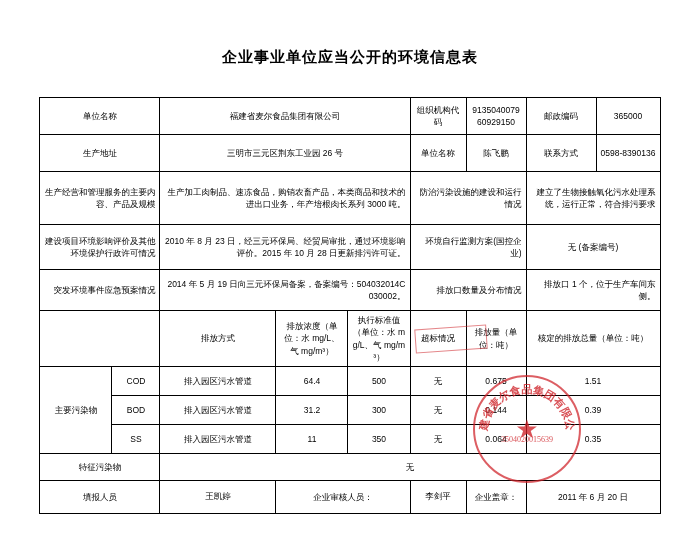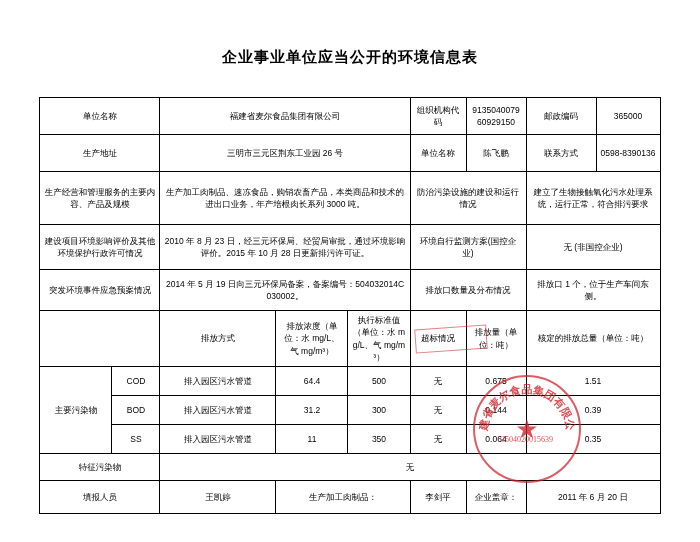--- a/index.html
+++ b/index.html
@@ -37,21 +37,21 @@
   }
   table.main td {
     border: 1px solid #000;
     font-size: 8.5px;
     padding: 3px 4px;
     vertical-align: middle;
     line-height: 1.45;
     word-break: break-all;
   }
   td.c { text-align: center; }
-  td.l { text-align: center; }
+  td.l { text-align: right; }
   .tall { height: 30px; }
   .footer-note {
     width: 620px;
     margin: 6px auto 0 auto;
     font-size: 8.5px;
     line-height: 1.6;
     text-align: justify;
   }
   
   .seal {
@@ -99,21 +99,21 @@
     position: absolute;
     left: 415px;
     top: 327px;
     width: 70px;
     height: 22px;
     border: 1.5px solid rgba(206,32,39,0.55);
     transform: rotate(-4deg);
     pointer-events: none;
   }
   .handwrite {
-    font-family: Liberation Serif, serif;
+    font-family: Liberation Mono, monospace;
   }
 </style>
 </head>
 <body>
 
 <div class="page">
 
   <div class="doc-title">企业事业单位应当公开的环境信息表</div>
 
   <table class="main">
@@ -149,21 +149,21 @@
       <tr>
         <td class="l" colspan="2" style="height:46px">生产经营和管理服务的主要内容、产品及规模</td>
         <td class="l" colspan="3">生产加工肉制品、速冻食品，购销农畜产品，本类商品和技术的进出口业务，年产培根肉长系列 3000 吨。</td>
         <td class="l" colspan="2">防治污染设施的建设和运行情况</td>
         <td class="l" colspan="2">建立了生物接触氧化污水处理系统，运行正常，符合排污要求</td>
       </tr>
       <tr>
         <td class="l" colspan="2" style="height:38px">建设项目环境影响评价及其他环境保护行政许可情况</td>
         <td class="l" colspan="3">2010 年 8 月 23 日，经三元环保局、经贸局审批，通过环境影响评价。2015 年 10 月 28 日更新排污许可证。</td>
         <td class="l" colspan="2">环境自行监测方案(国控企业)</td>
-        <td class="c" colspan="2">无 (非国控企业)</td>
+        <td class="c" colspan="2">无 (备案编号)</td>
       </tr>
       <tr>
         <td class="l" colspan="2" style="height:34px">突发环境事件应急预案情况</td>
         <td class="l" colspan="3">2014 年 5 月 19 日向三元环保局备案，备案编号：504032014C030002。</td>
         <td class="l" colspan="2">排放口数量及分布情况</td>
         <td class="l" colspan="2">排放口 1 个，位于生产车间东侧。</td>
       </tr>
 
       <tr>
         <td class="c" colspan="2" style="height:44px"></td>
@@ -205,21 +205,21 @@
       </tr>
 
       <tr>
         <td class="c" colspan="2" style="height:20px">特征污染物</td>
         <td class="c" colspan="7">无</td>
       </tr>
 
       <tr>
         <td class="c" colspan="2" style="height:26px">填报人员</td>
         <td class="c handwrite">王凯婷</td>
-        <td class="c" colspan="2">生产加工肉制品：</td>
+        <td class="c" colspan="2">企业审核人员：</td>
         <td class="c handwrite">李剑平</td>
         <td class="c">企业盖章：</td>
         <td class="c" colspan="2">2011 年 6 月 20 日</td>
       </tr>
     </tbody>
   </table>
 
 
   <div class="stamp-box"></div>
 

